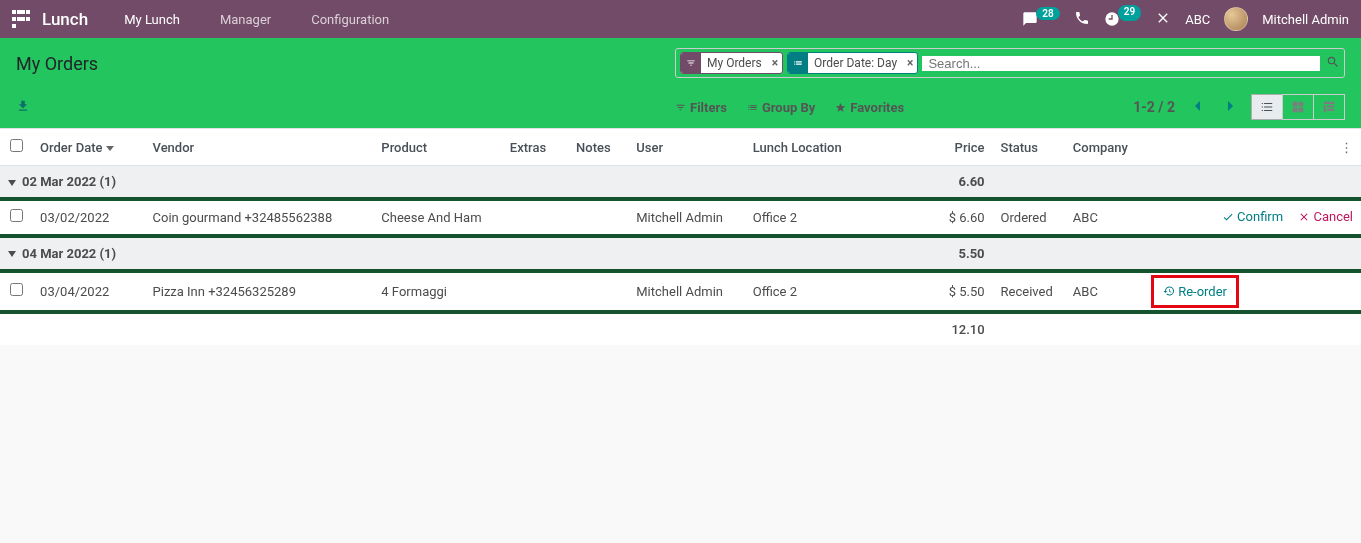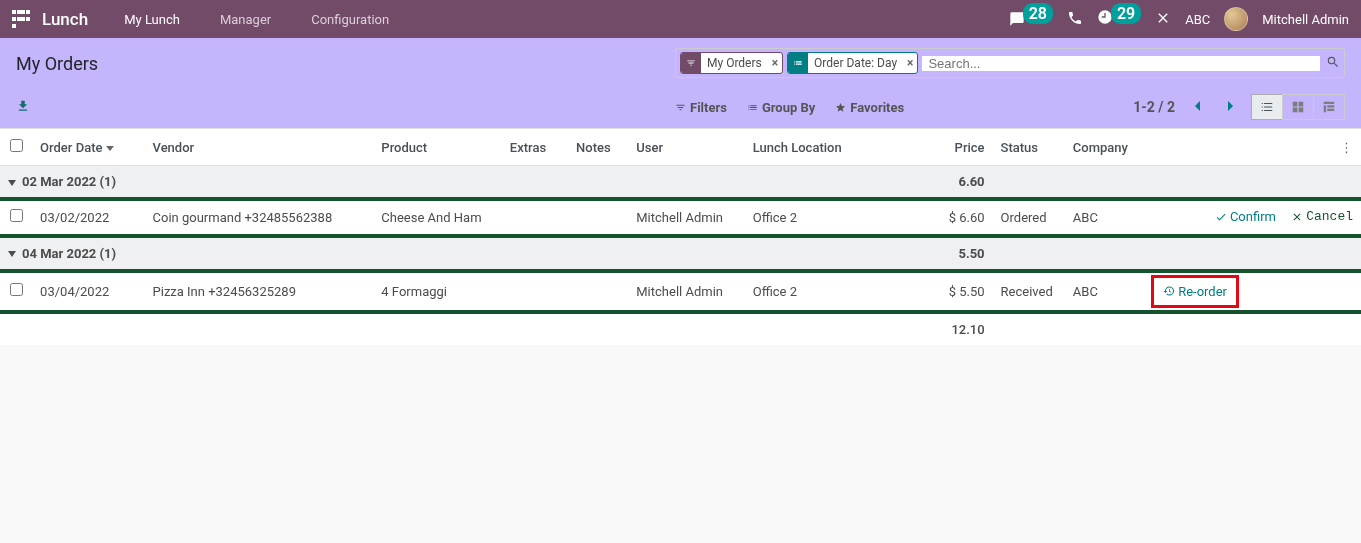--- a/index.html
+++ b/index.html
@@ -9,30 +9,30 @@
   .topnav { background: #714B67; height: 38px; display: flex; align-items: center; color: #fff; padding: 0 12px; }
   .apps-icon { width: 18px; height: 18px; display: flex; flex-wrap: wrap; justify-content: space-between; align-content: space-between; margin-right: 12px; }
   .apps-icon span { width: 4px; height: 4px; background: #fff; }
   .brand { font-size: 17px; font-weight: 500; margin-right: 36px; }
   .nav-menu { display: flex; gap: 40px; }
   .nav-menu a { color: #dcd0d8; text-decoration: none; cursor: pointer; }
   .nav-menu a.active { color: #fff; }
   .nav-right { margin-left: auto; display: flex; align-items: center; gap: 14px; }
   .badge-icon { position: relative; display: inline-flex; align-items: center; }
   .badge-icon svg { width: 16px; height: 16px; fill: #fff; }
-  .badge { background: #00A09D; color: #fff; font-size: 16px; padding: 1px 6px; border-radius: 9px; font-weight: 600; margin-left: -2px; position: relative; top: -6px; }
+  .badge { background: #00A09D; color: #fff; font-size: 10px; padding: 1px 6px; border-radius: 9px; font-weight: 600; margin-left: -2px; position: relative; top: -6px; }
   .company-tag { color: #fff; font-size: 13px; }
   .avatar { width: 24px; height: 24px; border-radius: 50%; background: radial-gradient(circle at 30% 30%, #e6c896, #a87c52); border: 1px solid rgba(255,255,255,0.3); }
   .user-name { color: #fff; }
   .phone-icon, .close-x { width: 16px; height: 16px; fill: #fff; display: inline-flex; }
   .moon-wrap { position: relative; display: inline-flex; }
   .moon-wrap svg { width: 16px; height: 16px; fill: #fff; }
 
   
-  .control-panel { background: #c4b5fd; padding: 10px 16px 0 16px; border-bottom: 1px solid #dee2e6; }
+  .control-panel { background: #22c55e; padding: 10px 16px 0 16px; border-bottom: 1px solid #dee2e6; }
   .cp-top { display: flex; align-items: center; }
   .breadcrumb { font-size: 18px; color: #212529; flex: 0 0 auto; }
   .search-wrap { margin-left: auto; width: 670px; border: 1px solid #ccc; border-radius: 3px; display: flex; align-items: center; padding: 2px 4px; height: 30px; }
   .facet { display: flex; align-items: center; background: #fff; border: 1px solid #714B67; border-radius: 3px; margin-right: 4px; height: 22px; overflow: hidden; font-size: 12px; }
   .facet-icon { background: #714B67; color: #fff; width: 20px; height: 100%; display: flex; align-items: center; justify-content: center; }
   .facet-icon.groupby { background: #017e84; }
   .facet-label { padding: 0 6px; color: #4c4c4c; }
   .facet-remove { padding: 0 4px; color: #666; cursor: pointer; font-weight: bold; }
   .search-input { flex: 1; border: none; outline: none; font-size: 13px; padding-left: 6px; color: #888; }
   .search-icon { margin-left: 6px; color: #666; }
@@ -66,21 +66,21 @@
   .col-extras { width: 66px; }
   .col-notes { width: 60px; }
   .col-user { width: 116px; }
   .col-location { width: 175px; }
   .col-price { width: 72px; text-align: right; }
   .col-status { width: 72px; }
   .col-company { width: 86px; }
   .col-actions { width: 180px; }
   .kebab { width: 28px; text-align: right; color: #666; }
   .action-link { color: #017e84; cursor: pointer; display: inline-flex; align-items: center; gap: 3px; font-size: 13px; }
-  .action-link.cancel { color: #14532d; margin-left: 12px; font-family: Liberation Mono, monospace; }
+  .action-link.cancel { color: #be185d; margin-left: 12px; }
   .action-link svg { width: 12px; height: 12px; fill: currentColor; }
   .reorder-highlight { border: 3px solid #e40613; padding: 6px 9px; display: inline-flex; align-items: center; gap: 4px; }
   .foot-row td { font-weight: 500; border-bottom: none; }
 </style>
 </head>
 <body>
 
 <div class="topnav">
   <div class="apps-icon">
     <span></span>

